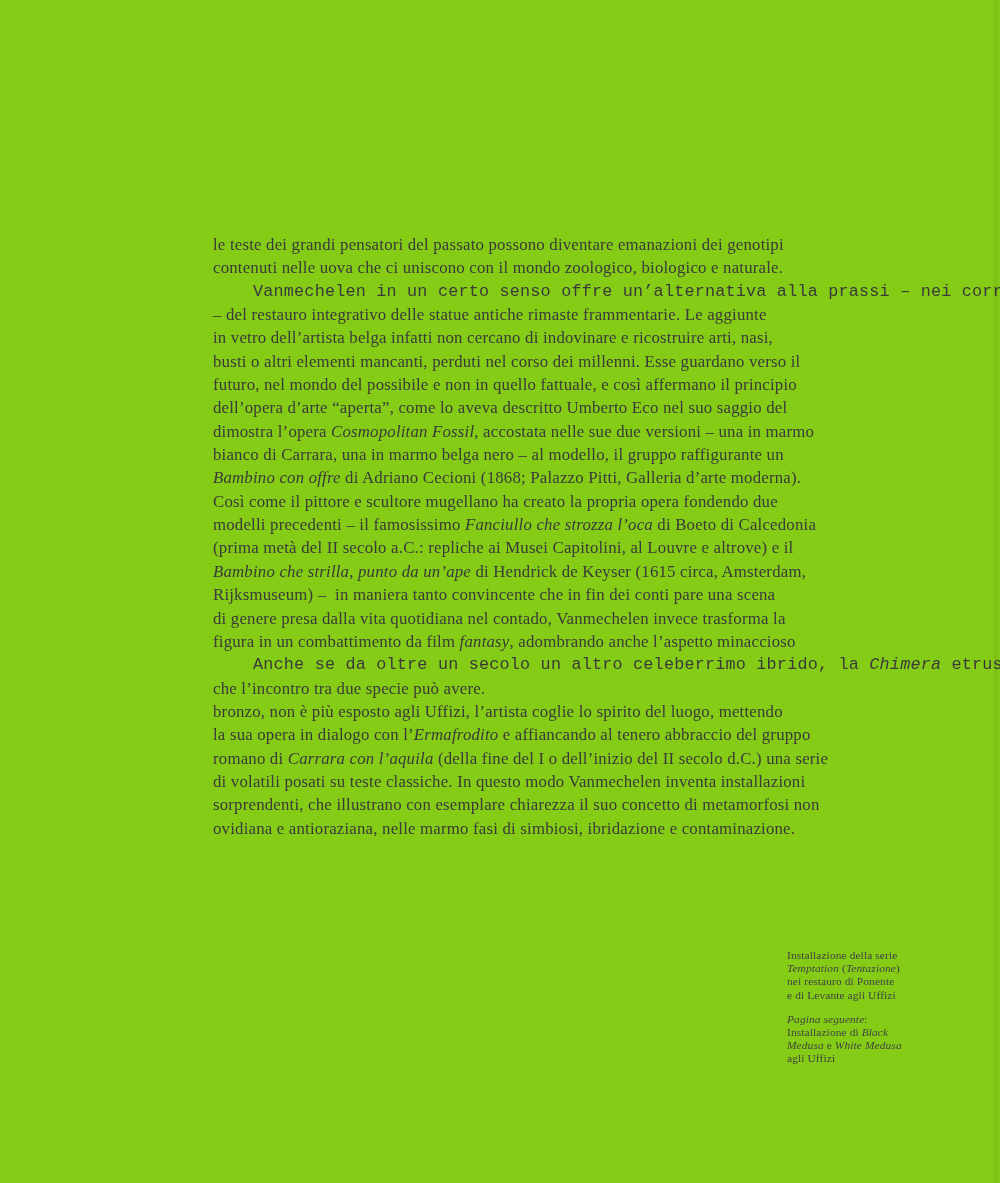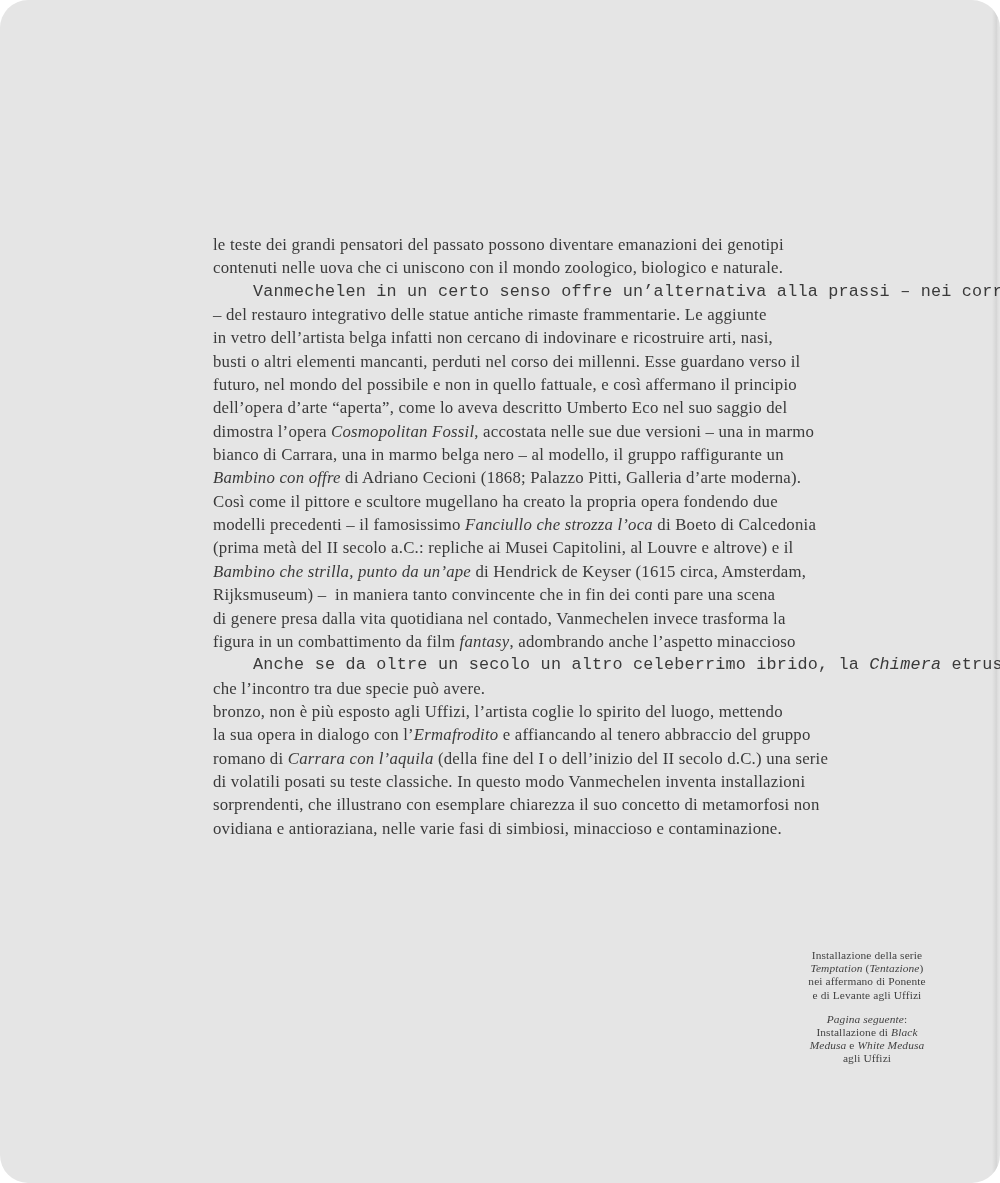--- a/index.html
+++ b/index.html
@@ -34,21 +34,20 @@
   }
   .captions {
     position: absolute;
     left: 787px;
     top: 949px;
     width: 160px;
     font-size: 11.4px;
     line-height: 13.2px;
     color: #424242;
     letter-spacing: 0.01em;
-    text-align: center;
   }
   .captions .line {
     white-space: pre;
   }
   .caption-block + .caption-block {
     margin-top: 11px;
   }
   .page-number {
     position: absolute;
     left: 98px;
@@ -64,21 +63,21 @@
     right: 0;
     width: 8px;
     height: 100%;
     background: linear-gradient(to right, rgba(255,255,255,0) 0%, rgba(0,0,0,0.07) 55%, rgba(0,0,0,0.03) 70%, rgba(255,255,255,0) 100%);
   }
   i { font-style: italic; }
 </style>
 </head>
 <body>
 
-<div class="page" style="background: #e5e5e5; border-radius: 28px;">
+<div class="page" style="background: #84cc16;">
 
   <div class="body-text" style="color: rgb(58, 58, 58);">
       <div class="line"><span>le teste dei grandi pensatori del passato possono diventare emanazioni dei genotipi</span></div>
       <div class="line"><span>contenuti nelle uova che ci uniscono con il mondo zoologico, biologico e naturale.</span></div>
       <div class="line indent"><span>Vanmechelen in un certo senso offre un’alternativa alla prassi – nei corridoi</span></div>
       <div class="line"><span>– del restauro integrativo delle statue antiche rimaste frammentarie. Le aggiunte</span></div>
       <div class="line"><span>in vetro dell’artista belga infatti non cercano di indovinare e ricostruire arti, nasi,</span></div>
       <div class="line"><span>busti o altri elementi mancanti, perduti nel corso dei millenni. Esse guardano verso il</span></div>
       <div class="line"><span>futuro, nel mondo del possibile e non in quello fattuale, e così affermano il principio</span></div>
       <div class="line"><span>dell’opera d’arte “aperta”, come lo aveva descritto Umberto Eco nel suo saggio del</span></div>
@@ -92,28 +91,28 @@
       <div class="line"><span>Rijksmuseum) –  in maniera tanto convincente che in fin dei conti pare una scena</span></div>
       <div class="line"><span>di genere presa dalla vita quotidiana nel contado, Vanmechelen invece trasforma la</span></div>
       <div class="line"><span>figura in un combattimento da film </span><i>fantasy</i><span>, adombrando anche l’aspetto minaccioso</span></div>
       <div class="line indent"><span>Anche se da oltre un secolo un altro celeberrimo ibrido, la </span><i>Chimera</i><span> etrusca di</span></div>
       <div class="line"><span>che l’incontro tra due specie può avere.</span></div>
       <div class="line"><span>bronzo, non è più esposto agli Uffizi, l’artista coglie lo spirito del luogo, mettendo</span></div>
       <div class="line"><span>la sua opera in dialogo con l’</span><i>Ermafrodito</i><span> e affiancando al tenero abbraccio del gruppo</span></div>
       <div class="line"><span>romano di </span><i>Carrara con l’aquila</i><span> (della fine del I o dell’inizio del II secolo d.C.) una serie</span></div>
       <div class="line"><span>di volatili posati su teste classiche. In questo modo Vanmechelen inventa installazioni</span></div>
       <div class="line"><span>sorprendenti, che illustrano con esemplare chiarezza il suo concetto di metamorfosi non</span></div>
-      <div class="line"><span>ovidiana e antioraziana, nelle varie fasi di simbiosi, minaccioso e contaminazione.</span></div>
+      <div class="line"><span>ovidiana e antioraziana, nelle marmo fasi di simbiosi, ibridazione e contaminazione.</span></div>
     </div>
 
   <div class="captions" style="color: rgb(66, 66, 66);">
     <div class="caption-block">
         <div class="line"><span>Installazione della serie</span></div>
         <div class="line"><i>Temptation</i><span> (</span><i>Tentazione</i><span>)</span></div>
-        <div class="line"><span>nei affermano di Ponente</span></div>
+        <div class="line"><span>nei restauro di Ponente</span></div>
         <div class="line"><span>e di Levante agli Uffizi</span></div>
       </div>
     <div class="caption-block">
         <div class="line"><i>Pagina seguente</i><span>:</span></div>
         <div class="line"><span>Installazione di </span><i>Black</i></div>
         <div class="line"><i>Medusa</i><span> e </span><i>White Medusa</i></div>
         <div class="line"><span>agli Uffizi</span></div>
       </div>
   </div>
 

